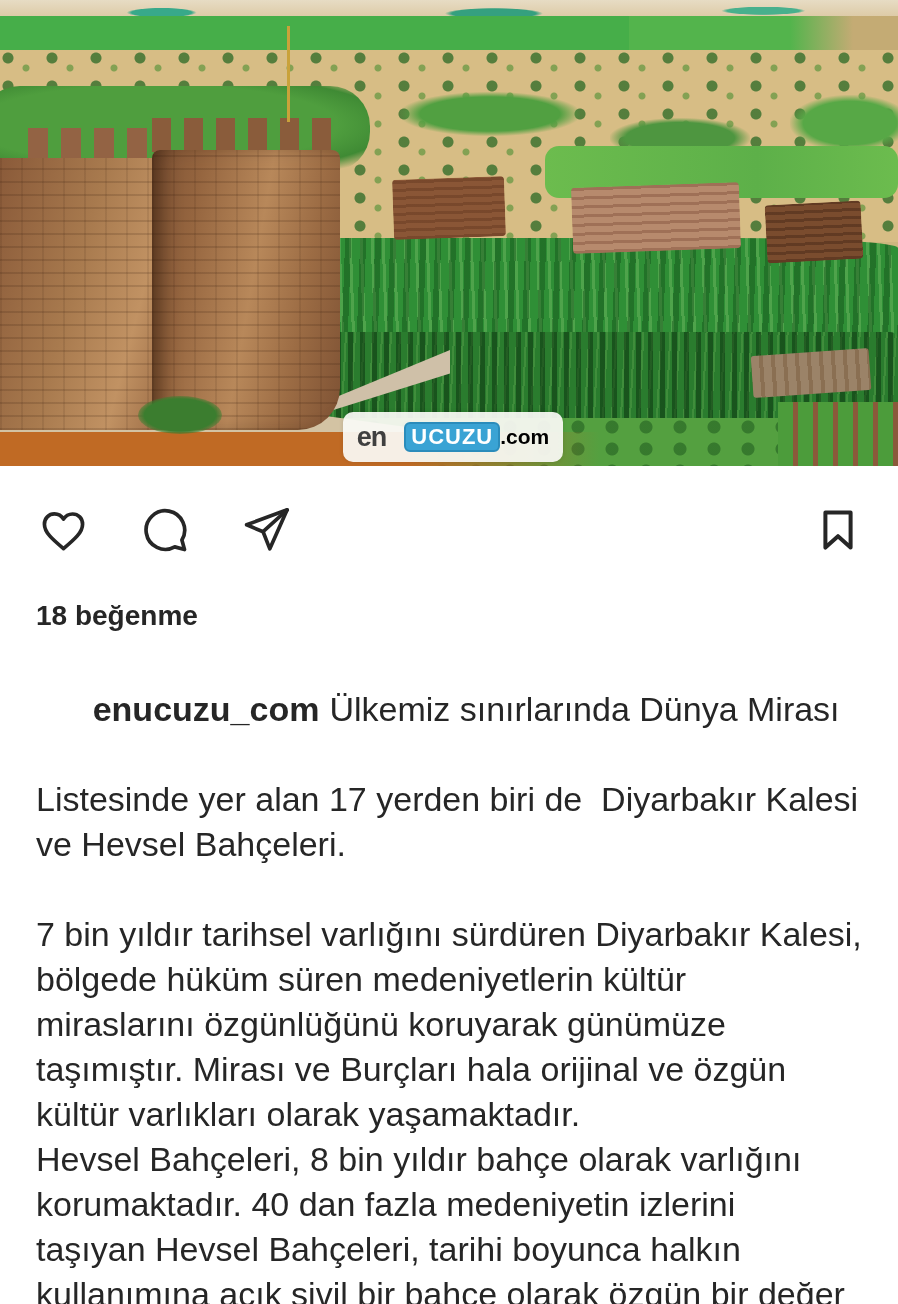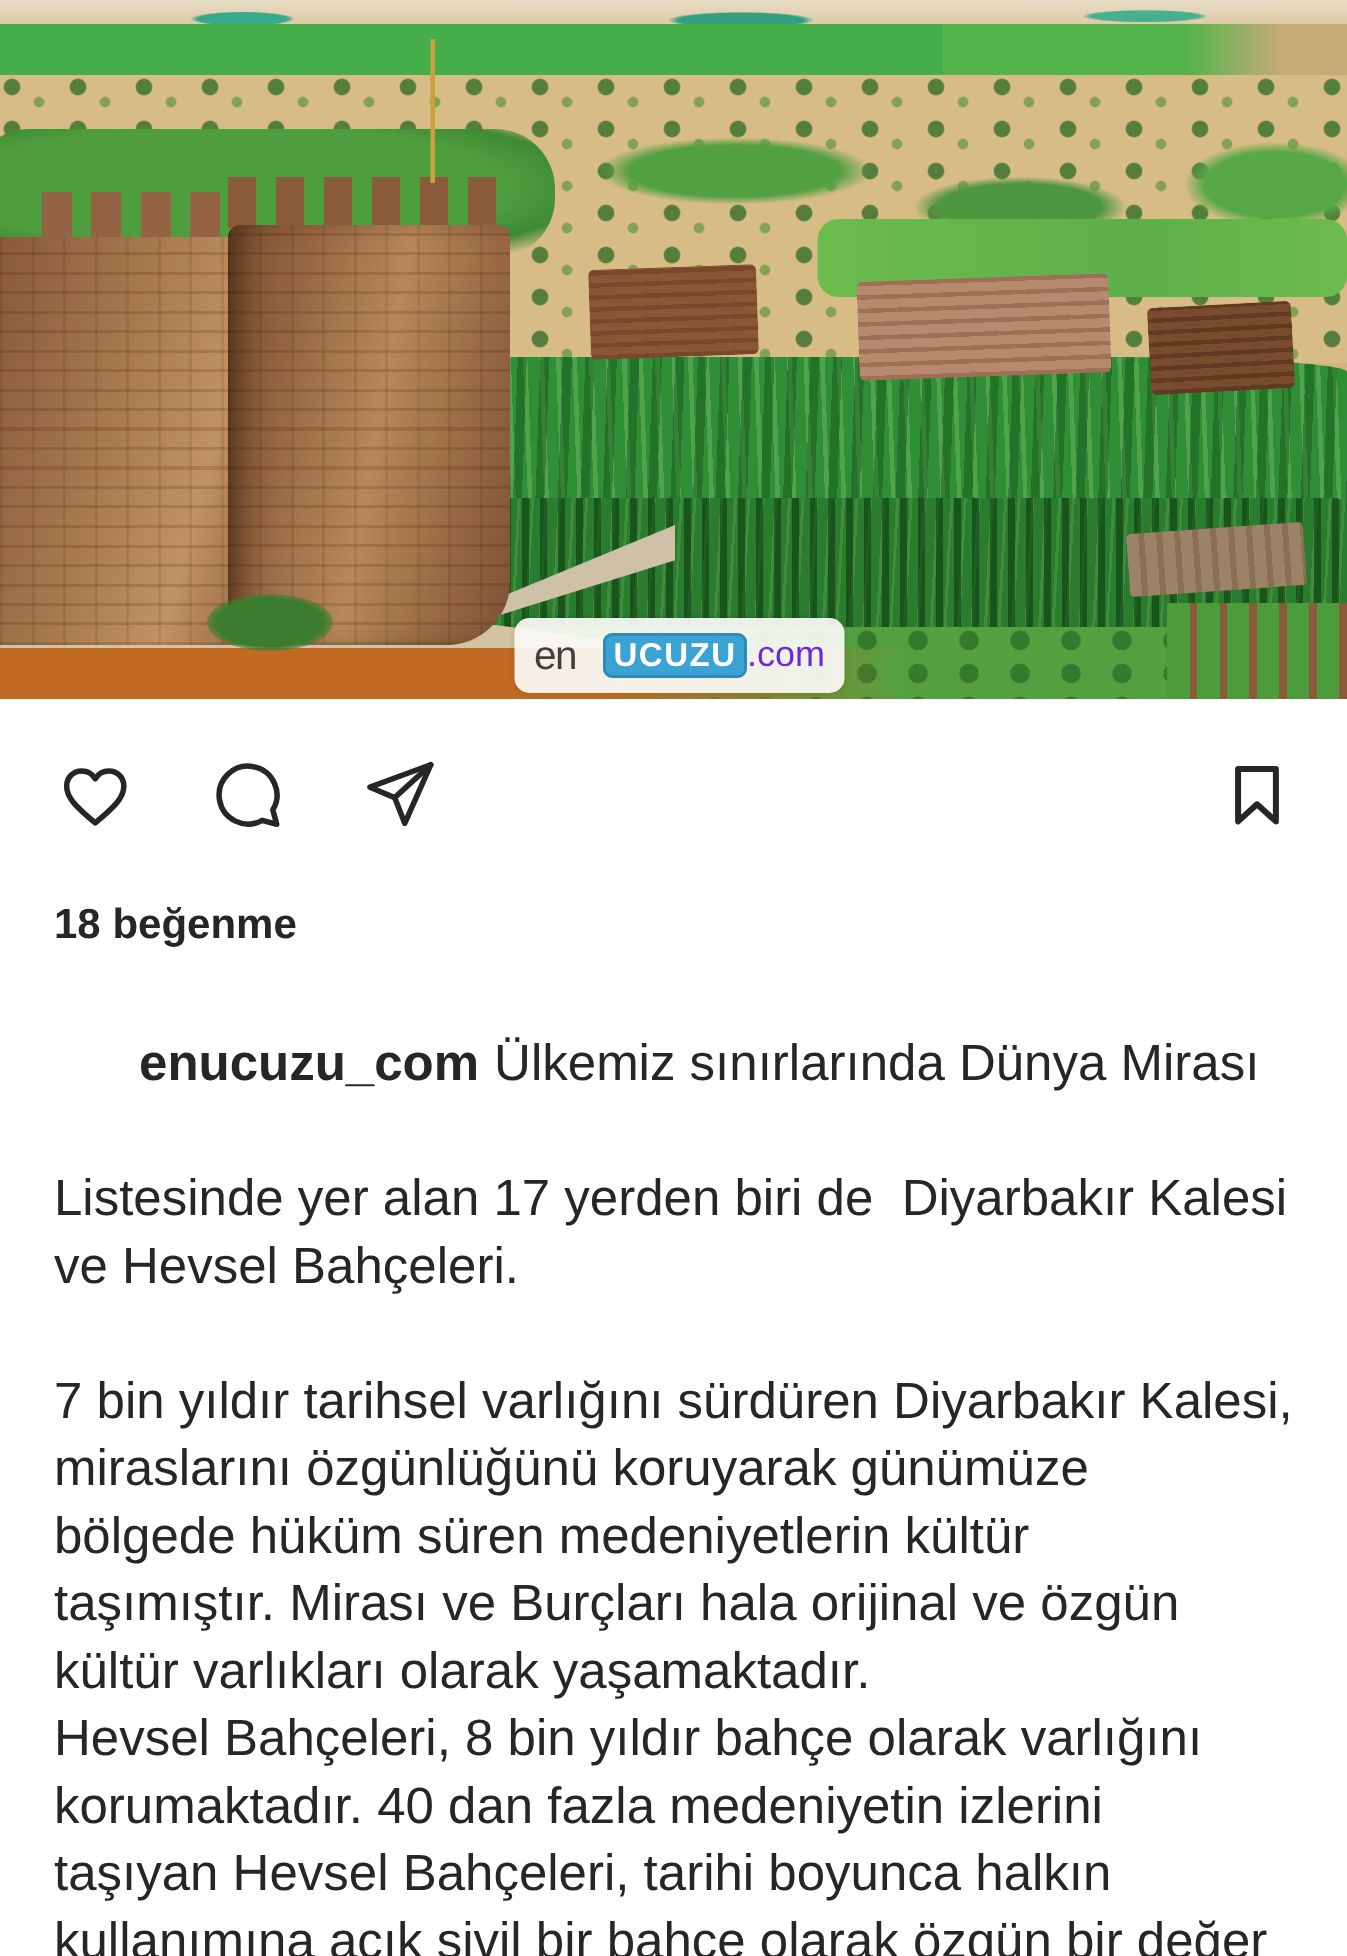--- a/index.html
+++ b/index.html
@@ -82,24 +82,24 @@
       repeating-linear-gradient(0deg,rgba(50,25,10,.16) 0 2px,rgba(0,0,0,0) 2px 13px),
       repeating-linear-gradient(90deg,rgba(50,25,10,.10) 0 2px,rgba(0,0,0,0) 2px 21px),
       linear-gradient(100deg,#7e5234 0%,#95653f 22%,#b8885a 52%,#9c6c44 75%,#7e5234 100%);}
   .pole{left:287px;top:26px;width:3px;height:96px;background:#c9a23a;}
   .tower-bush{left:138px;top:396px;width:84px;height:38px;border-radius:50%;
     background:radial-gradient(ellipse at center,#3b7d2f 0 60%,rgba(59,125,47,0) 80%);}
 
   .watermark{left:343px;top:412px;width:220px;height:50px;border-radius:10px;
     background:rgba(250,250,245,.93);display:flex;align-items:center;justify-content:center;
     box-shadow:0 0 4px rgba(0,0,0,.12);}
-  .wm-en{font-weight:normal;font-size:27px;color:#3f3f3f;letter-spacing:-1px;margin-right:18px;}
+  .wm-en{font-weight:bold;font-size:27px;color:#3f3f3f;letter-spacing:-1px;margin-right:18px;}
   .wm-ucuzu{font-weight:bold;font-size:22px;color:#fff;background:#3aa3d4;border:2px solid #2b8cbb;
     border-radius:6px;padding:0 5px;letter-spacing:1px;line-height:26px;}
-  .wm-com{font-weight:normal;font-size:24px;color:#6d28d9;}
+  .wm-com{font-weight:bold;font-size:21px;color:#000000;}
 
   
   .action-bar{display:flex;align-items:center;justify-content:space-between;
     margin-top:36px;padding:0 36px 0 36px;height:56px;}
   .action-left{display:flex;align-items:center;gap:48px;}
   .icon-btn{background:none;border:none;padding:0;cursor:pointer;display:block;line-height:0;}
   .icon-btn svg{display:block;}
 
   
   .likes{margin:42px 36px 0 36px;font-size:28px;font-weight:bold;color:#262626;}
@@ -186,22 +186,22 @@
 
   <div class="caption">
     <div class="cap-line">
       <strong class="username">enucuzu_com</strong><span>Ülkemiz sınırlarında Dünya Mirası</span>
     </div>
     <div>
         <div class="cap-line">Listesinde yer alan 17 yerden biri de  Diyarbakır Kalesi</div>
         <div class="cap-line">ve Hevsel Bahçeleri.</div>
         <div class="cap-line">&nbsp;</div>
         <div class="cap-line">7 bin yıldır tarihsel varlığını sürdüren Diyarbakır Kalesi,</div>
+        <div class="cap-line">bölgede hüküm süren medeniyetlerin kültür</div>
         <div class="cap-line">miraslarını özgünlüğünü koruyarak günümüze</div>
-        <div class="cap-line">bölgede hüküm süren medeniyetlerin kültür</div>
         <div class="cap-line">taşımıştır. Mirası ve Burçları hala orijinal ve özgün</div>
         <div class="cap-line">kültür varlıkları olarak yaşamaktadır.</div>
         <div class="cap-line">Hevsel Bahçeleri, 8 bin yıldır bahçe olarak varlığını</div>
         <div class="cap-line">korumaktadır. 40 dan fazla medeniyetin izlerini</div>
         <div class="cap-line">taşıyan Hevsel Bahçeleri, tarihi boyunca halkın</div>
         <div class="cap-line">kullanımına açık sivil bir bahçe olarak özgün bir değer</div>
       </div>
 
   </div>
 

